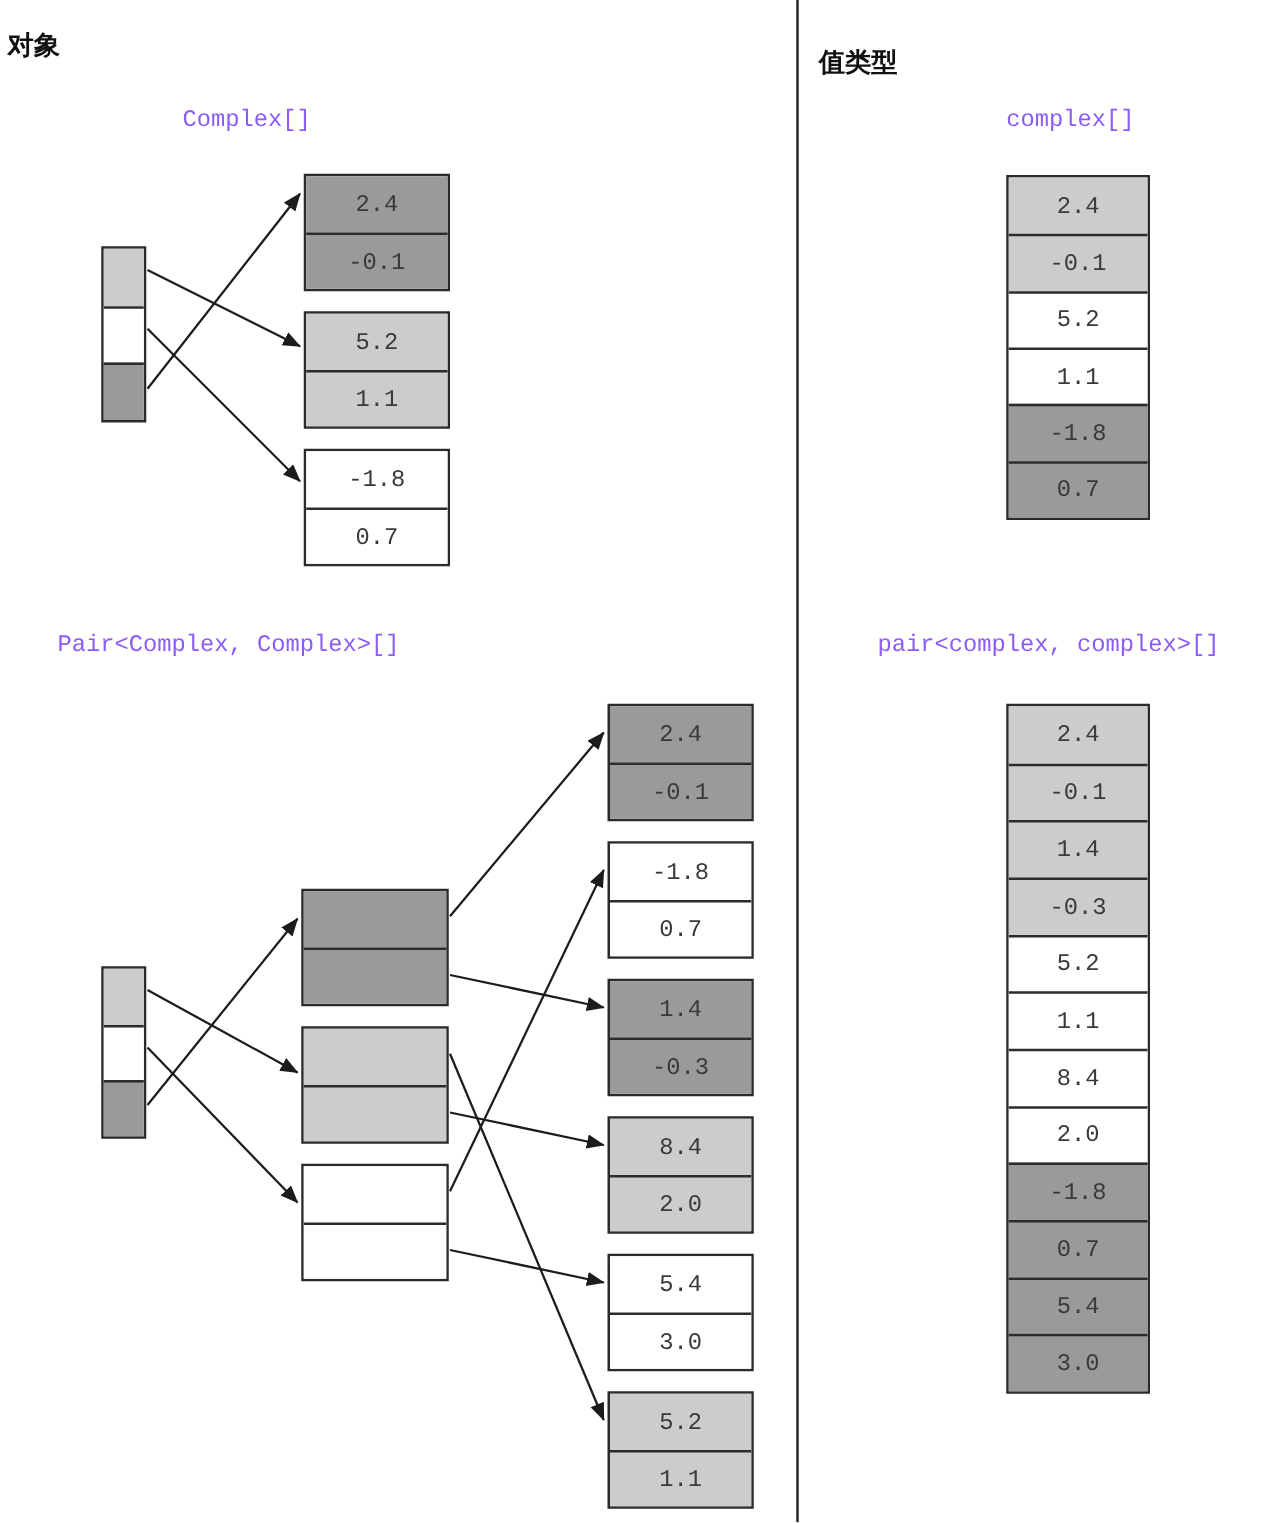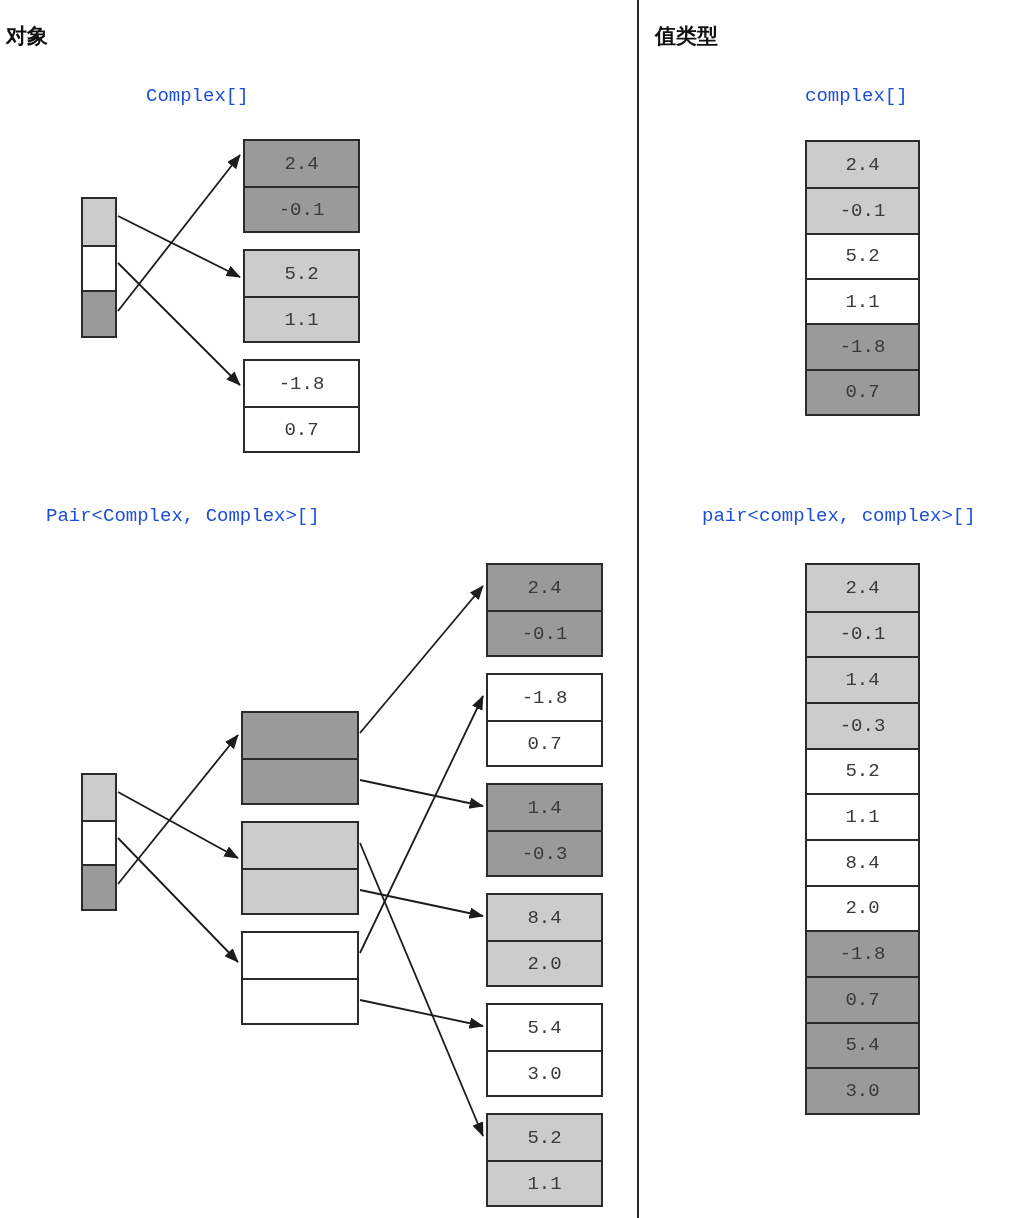--- a/index.html
+++ b/index.html
@@ -27,21 +27,21 @@
   }
   .divider {
     position: absolute;
     background: #2a2a2a;
     width: 2px;
   }
   .type-label {
     position: absolute;
     font-family: "Liberation Mono", monospace;
     font-size: 19px;
-    color: #1d4ed8;
+    color: #8b5cf6;
     white-space: nowrap;
     letter-spacing: 0px;
   }
   .boxgroup {
     position: absolute;
     border: 2px solid #2b2b2b;
     box-sizing: border-box;
   }
   .cell {
     font-family: "Liberation Mono", monospace;
@@ -82,21 +82,21 @@
 </style>
 </head>
 <body>
 
 <div id="canvas">
 
   <div class="col-title" style="left:6px; top:22px;">对象</div>
 
   <div class="divider" style="left:637px; top:0px; height:1218px;"></div>
 
-  <div class="col-title" style="left:655px; top:22px;font-family:Liberation Mono, monospace;">值类型</div>
+  <div class="col-title" style="left:655px; top:36px;font-family:Liberation Mono, monospace;">值类型</div>
 
   <div class="type-label" style="left:146px; top:85px;">Complex[]</div>
 
   <div class="type-label" style="left:805px; top:85px;">complex[]</div>
 
   <div class="type-label" style="left:46px; top:505px;">Pair&lt;Complex, Complex&gt;[]</div>
 
   <div class="type-label" style="left:702px; top:505px;">pair&lt;complex, complex&gt;[]</div>
 
   <div class="refarray" id="tl-refarray" style="left:81px; top:197px; width:36px; height:141px;">

